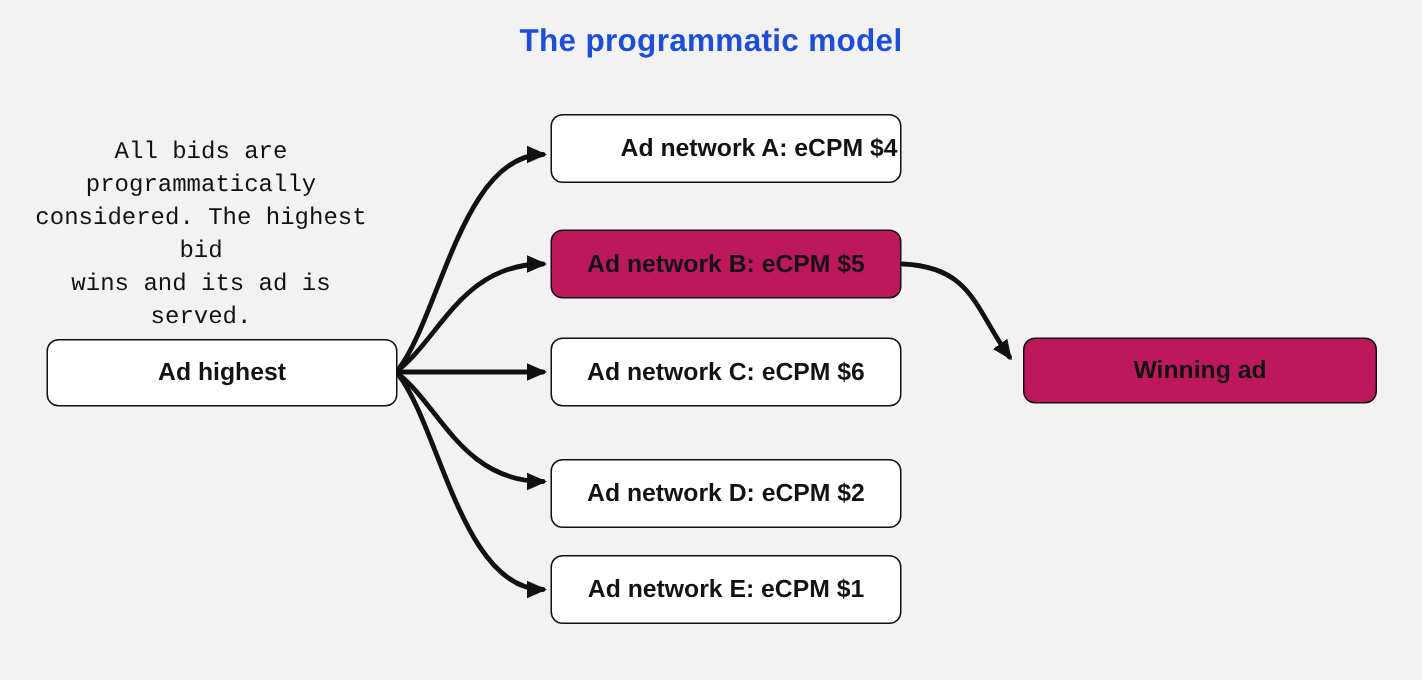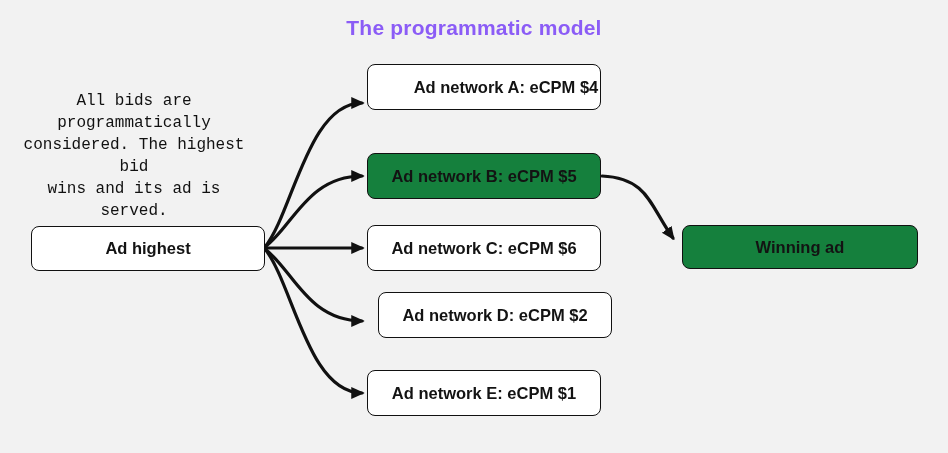--- a/index.html
+++ b/index.html
@@ -15,21 +15,21 @@
   }
   .title {
     position: absolute;
     top: 16px;
     left: 0;
     width: 100%;
     text-align: center;
     font-size: 21px;
     font-weight: bold;
     letter-spacing: 0.2px;
-    color: #8b5cf6;
+    color: #1d4ed8;
   }
   .caption {
     position: absolute;
     top: 90px;
     left: 10px;
     width: 248px;
     text-align: center;
     font-size: 16px;
     line-height: 22px;
     color: #111;
@@ -42,27 +42,27 @@
     align-items: center;
     justify-content: center;
     background: #ffffff;
     border: 1.5px solid #111;
     border-radius: 8px;
     font-size: 16.5px;
     font-weight: bold;
     color: #131313;
     z-index: 2;
   }
-  .node.green { background: #15803d; }
+  .node.green { background: #be185d; }
   .request { left: 31px;  top: 226px; width: 234px; height: 45px; }
   .net     { left: 367px; width: 234px; height: 46px; }
-  .net-a { top: 64px; padding-left: 44px; }
+  .net-a { top: 76px; padding-left: 44px; }
   .net-b { top: 153px; }
   .net-c { top: 225px; }
-  .net-d { top: 292px; margin-left: 11px; }
+  .net-d { top: 306px; }
   .net-e { top: 370px; align-items: center; }
   .winning { left: 682px; top: 225px; width: 236px; height: 44px; }
   svg.arrows {
     position: absolute;
     left: 0; top: 0;
     width: 948px; height: 453px;
     z-index: 1;
   }
   svg.arrows path.edge {
     fill: none;

